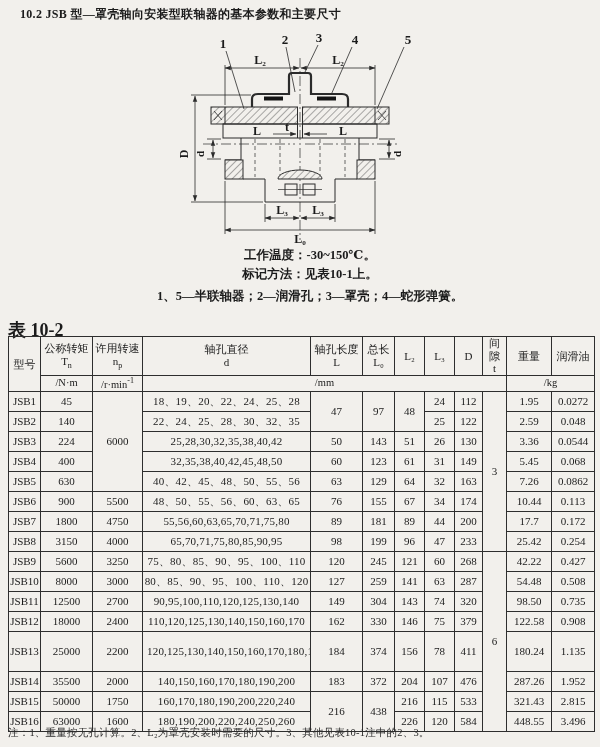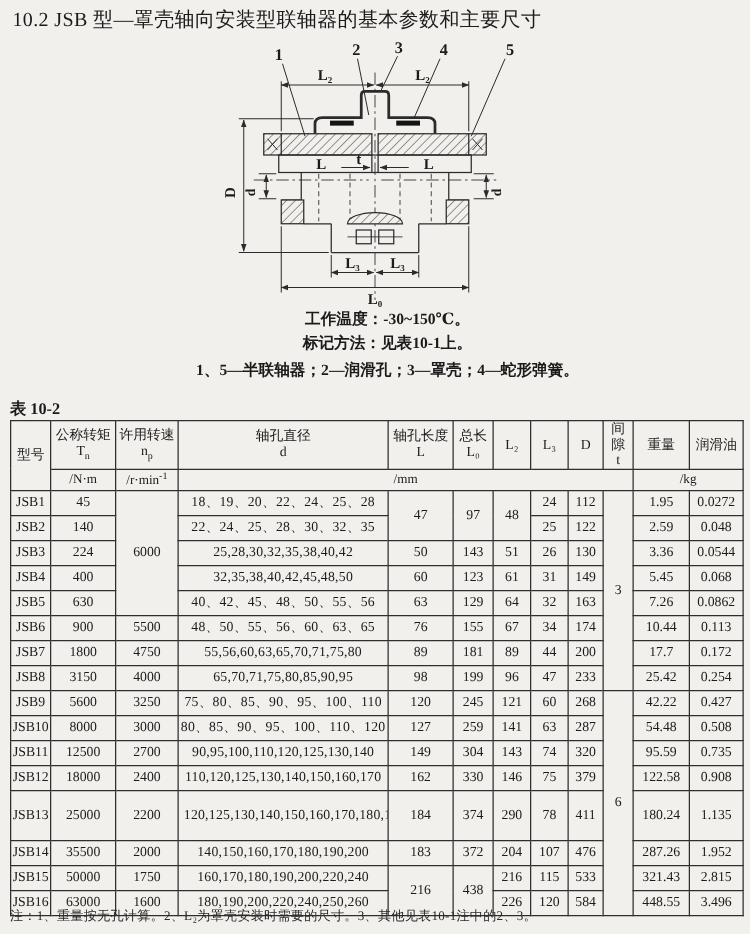--- a/index.html
+++ b/index.html
@@ -1,27 +1,27 @@
 <!DOCTYPE html>
 <html><head>
 <meta charset="utf-8">
 <style>
   html,body{margin:0;padding:0;}
   body{
     width:600px;height:747px;position:relative;overflow:hidden;
     background:#f2f0ec;color:#1b1b1b;
     font-family:"Liberation Serif","DejaVu Serif",serif;
   }
-  .title{position:absolute;left:10px;top:6px;font-size:16px;font-weight:normal;letter-spacing:.3px;}
+  .title{position:absolute;left:20px;top:6px;font-size:12px;font-weight:bold;letter-spacing:.3px;}
   .fig{position:absolute;left:145px;top:32px;}
   .cnote{position:absolute;left:0;width:620px;text-align:center;font-weight:bold;font-size:12.5px;}
   .note-temp{top:247px;}
   .note-mark{top:266px;}
   .note-legend{top:288px;}
-  .tbl-label{position:absolute;left:8px;top:318px;font-size:13px;font-weight:bold;text-align:right;}
+  .tbl-label{position:absolute;left:8px;top:318px;font-size:18px;font-weight:bold;text-align:right;}
   table{
     position:absolute;left:8px;top:336px;width:586px;
     border-collapse:collapse;table-layout:fixed;font-size:11px;
   }
   th,td{
     border:1px solid #2e2e2e;text-align:center;vertical-align:middle;
     padding:0 1px;font-weight:normal;line-height:1.2;overflow:hidden;
   }
   tr.hr1{height:27px;} tr.hr1 th{font-size:11px;line-height:1.15;}
   tr.hr2{height:15px;} tr.hr2 td{font-size:10.5px;}
@@ -338,21 +338,21 @@
   <tr class="dr">
         <td>JSB11</td>
         <td>12500</td>
         <td>2700</td>
         <td class="dcol">90,95,100,110,120,125,130,140</td>
         <td>149</td>
         <td>304</td>
         <td>143</td>
         <td>74</td>
         <td>320</td>
-        <td>95.59</td>
+        <td>98.50</td>
         <td>0.735</td>
       </tr>
   <tr class="dr">
         <td>JSB12</td>
         <td>18000</td>
         <td>2400</td>
         <td class="dcol">110,120,125,130,140,150,160,170</td>
         <td>162</td>
         <td>330</td>
         <td>146</td>
@@ -361,21 +361,21 @@
         <td>122.58</td>
         <td>0.908</td>
       </tr>
   <tr class="tall">
         <td>JSB13</td>
         <td>25000</td>
         <td>2200</td>
         <td class="dcol" style="text-align:left;padding:0 4px;">120,125,130,140,150,160,170,180,190,200</td>
         <td>184</td>
         <td>374</td>
-        <td>290</td>
+        <td>156</td>
         <td>78</td>
         <td>411</td>
         <td>180.24</td>
         <td>1.135</td>
       </tr>
   <tr class="dr">
         <td>JSB14</td>
         <td>35500</td>
         <td>2000</td>
         <td class="dcol">140,150,160,170,180,190,200</td>

